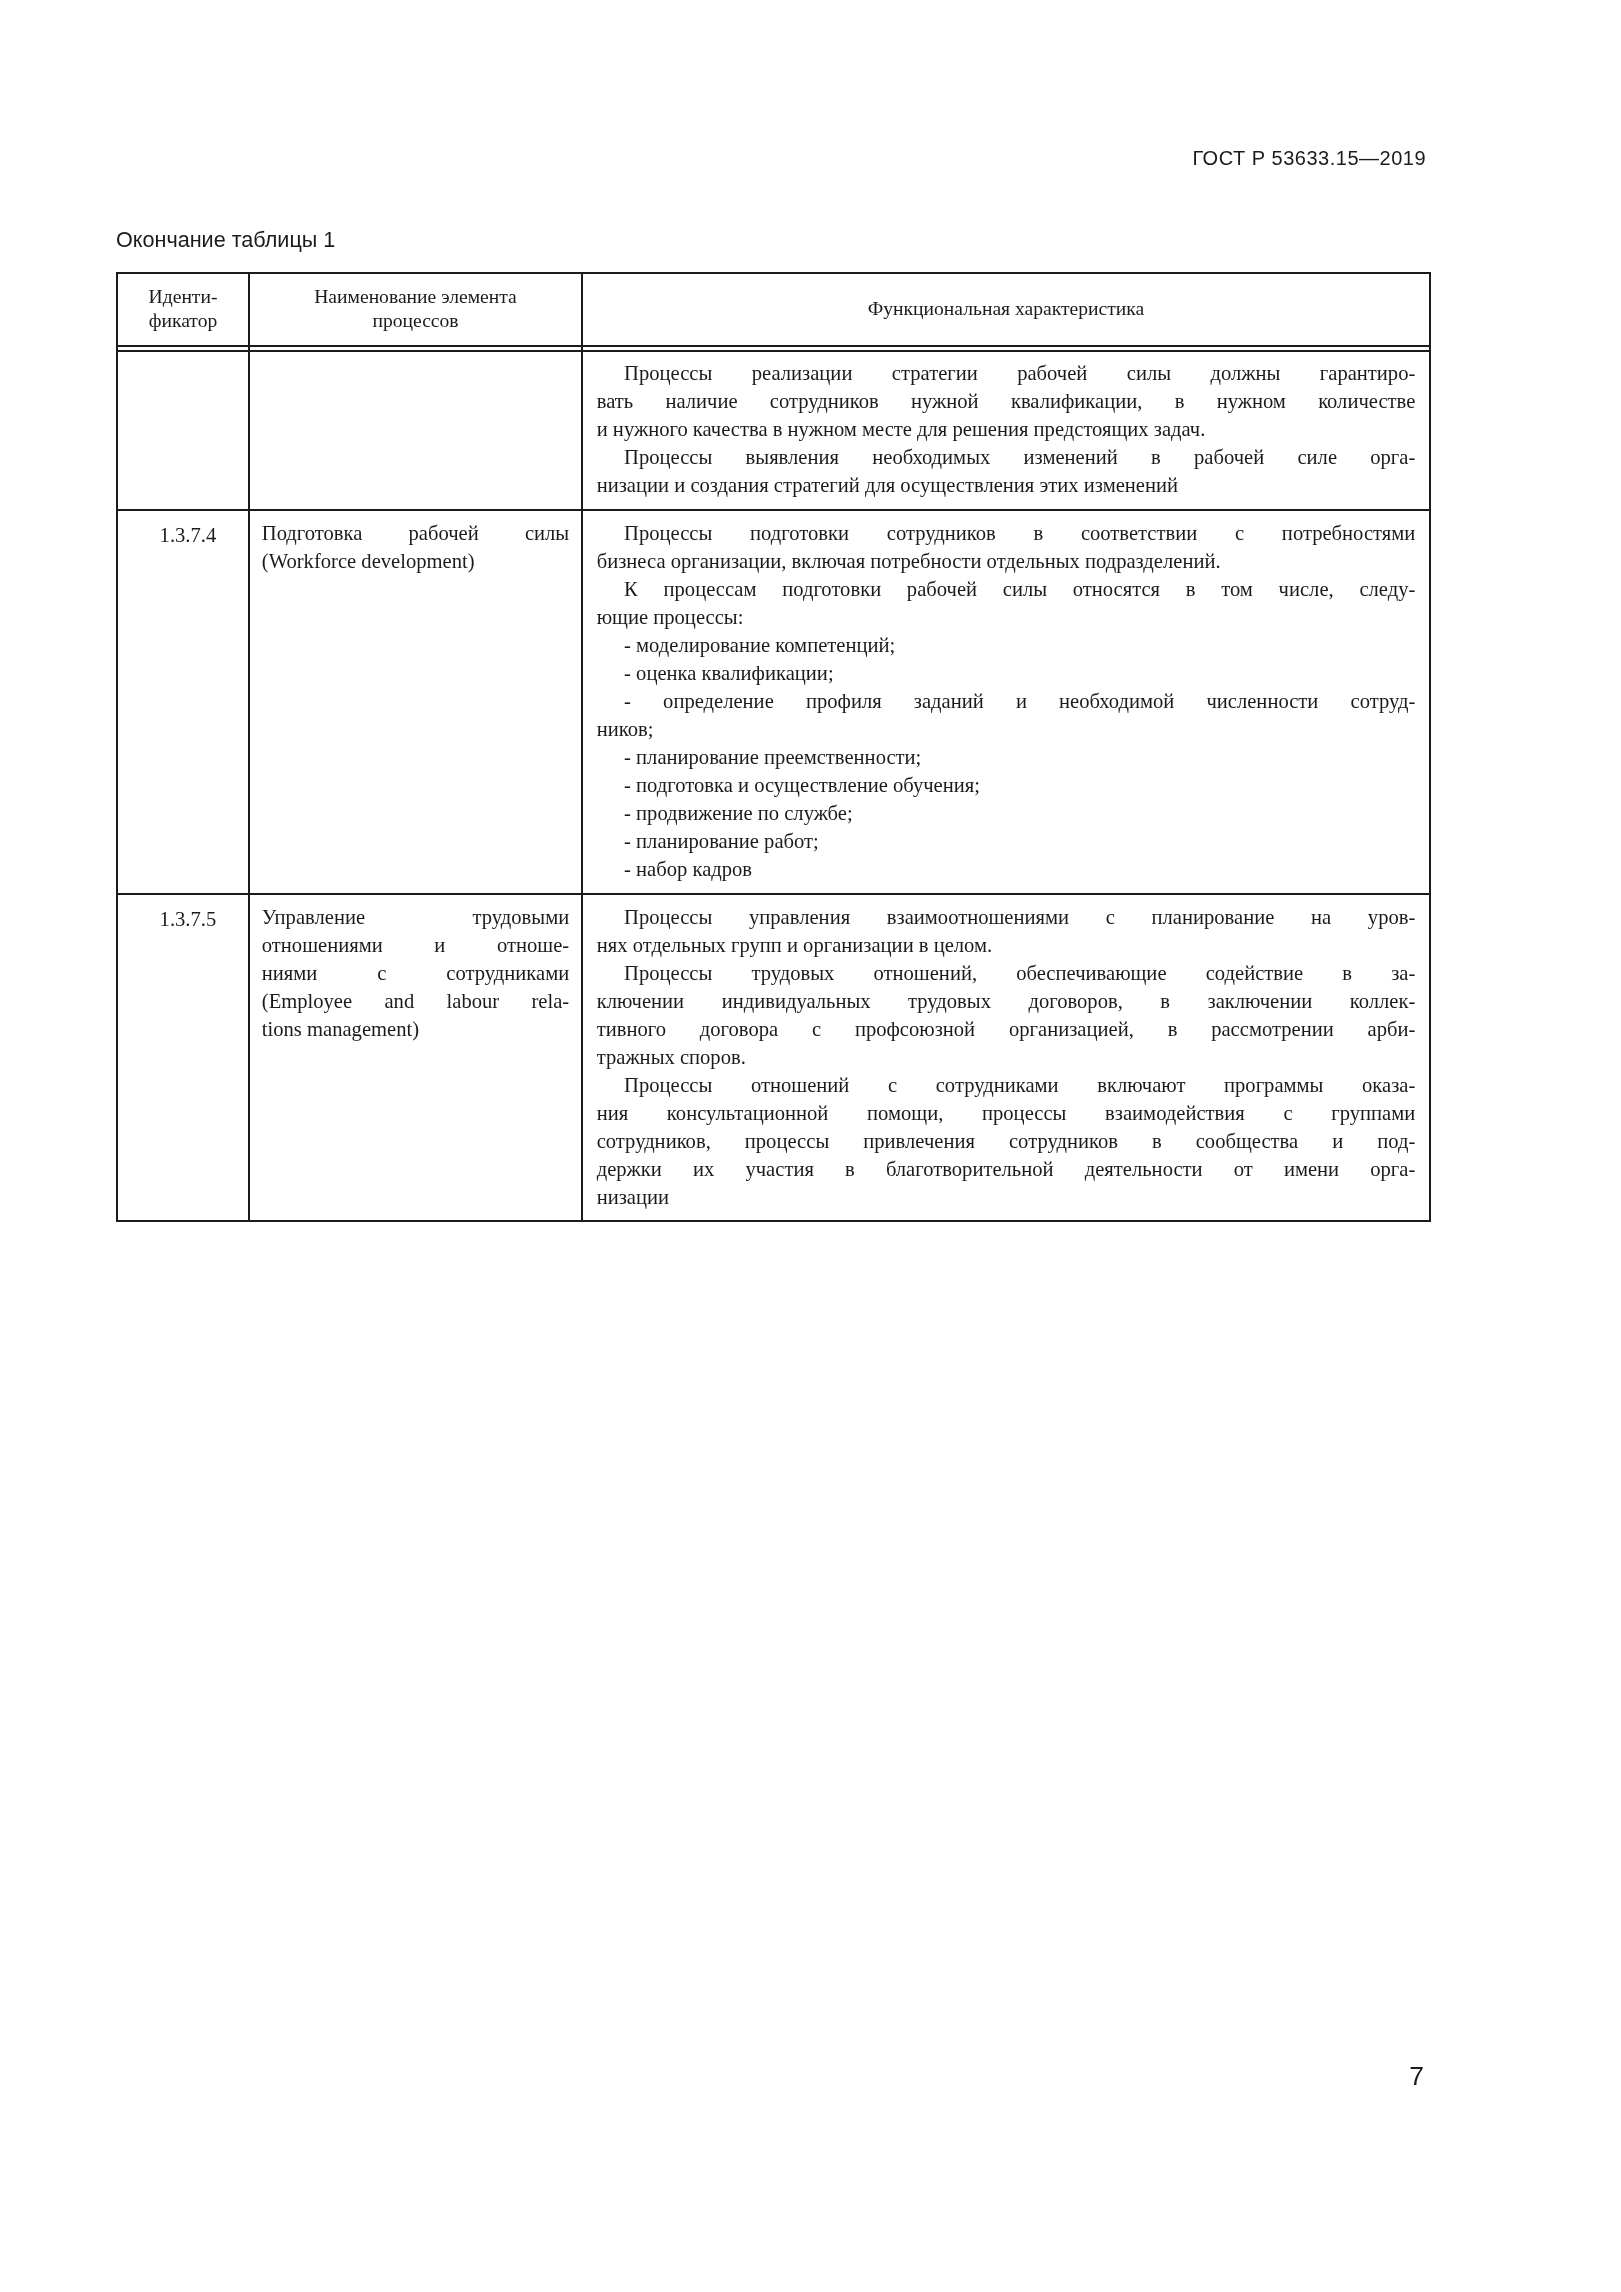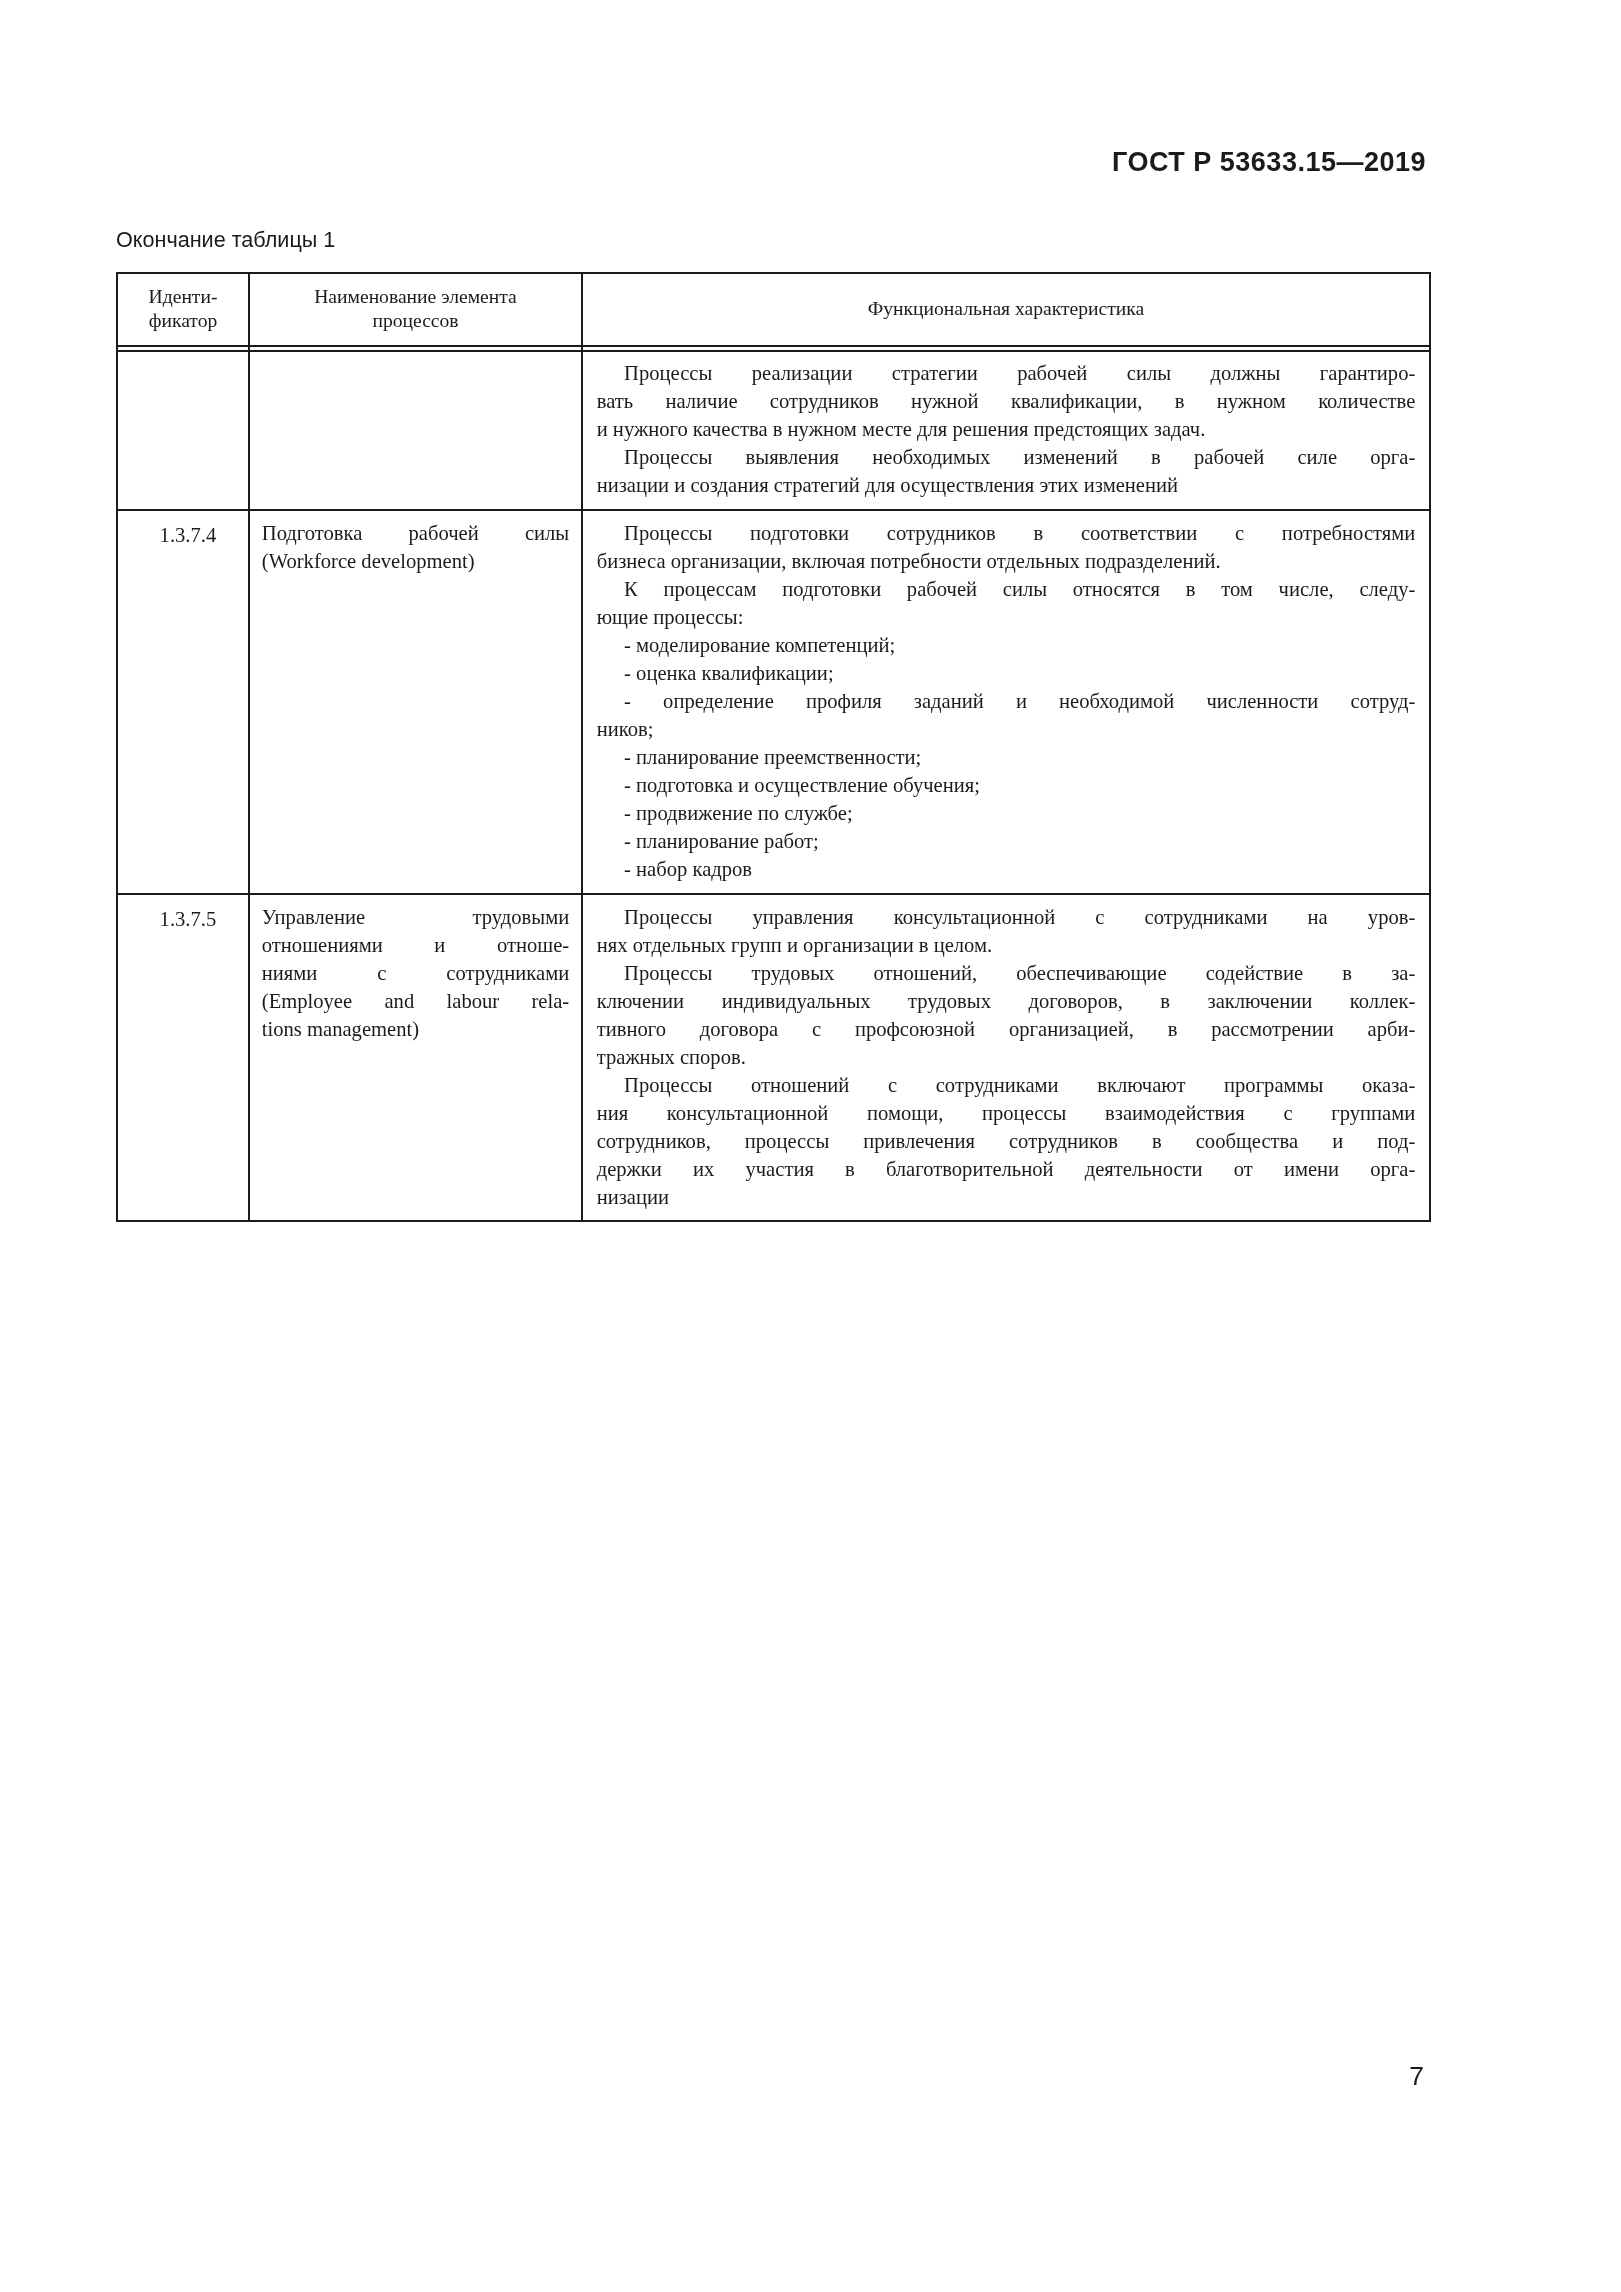--- a/index.html
+++ b/index.html
@@ -11,22 +11,22 @@
     width: 1621px;
     height: 2293px;
     position: relative;
     font-family: "Liberation Sans", sans-serif;
     color: #1b1b1b;
   }
   .page-header {
     position: absolute;
     top: 147px;
     right: 195px;
-    font-size: 27px;
-    font-weight: bold;
+    font-size: 20px;
+    font-weight: normal;
     letter-spacing: 0.5px;
   }
   .table-caption {
     position: absolute;
     top: 227px;
     left: 116px;
     font-size: 21.6px;
   }
   .tbl-wrap {
     position: absolute;
@@ -166,21 +166,21 @@
       <tr>
         <td class="cell-id">1.3.7.5</td>
         <td class="cell-name">
             <div class="tl tl-first">Управление трудовыми</div>
             <div class="tl">отношениями и отноше-</div>
             <div class="tl">ниями с сотрудниками</div>
             <div class="tl">(Employee and labour rela-</div>
             <div class="tl tl-last">tions management)</div>
           </td>
         <td class="cell-desc">
-            <div class="tl tl-first">Процессы управления консультационной с сотрудниками на уров-</div>
+            <div class="tl tl-first">Процессы управления взаимоотношениями с планирование на уров-</div>
             <div class="tl tl-last">нях отдельных групп и организации в целом.</div>
             <div class="tl tl-first">Процессы трудовых отношений, обеспечивающие содействие в за-</div>
             <div class="tl">ключении индивидуальных трудовых договоров, в заключении коллек-</div>
             <div class="tl">тивного договора с профсоюзной организацией, в рассмотрении арби-</div>
             <div class="tl tl-last">тражных споров.</div>
             <div class="tl tl-first">Процессы отношений с сотрудниками включают программы оказа-</div>
             <div class="tl">ния консультационной помощи, процессы взаимодействия с группами</div>
             <div class="tl">сотрудников, процессы привлечения сотрудников в сообщества и под-</div>
             <div class="tl">держки их участия в благотворительной деятельности от имени орга-</div>
             <div class="tl tl-last">низации</div>

